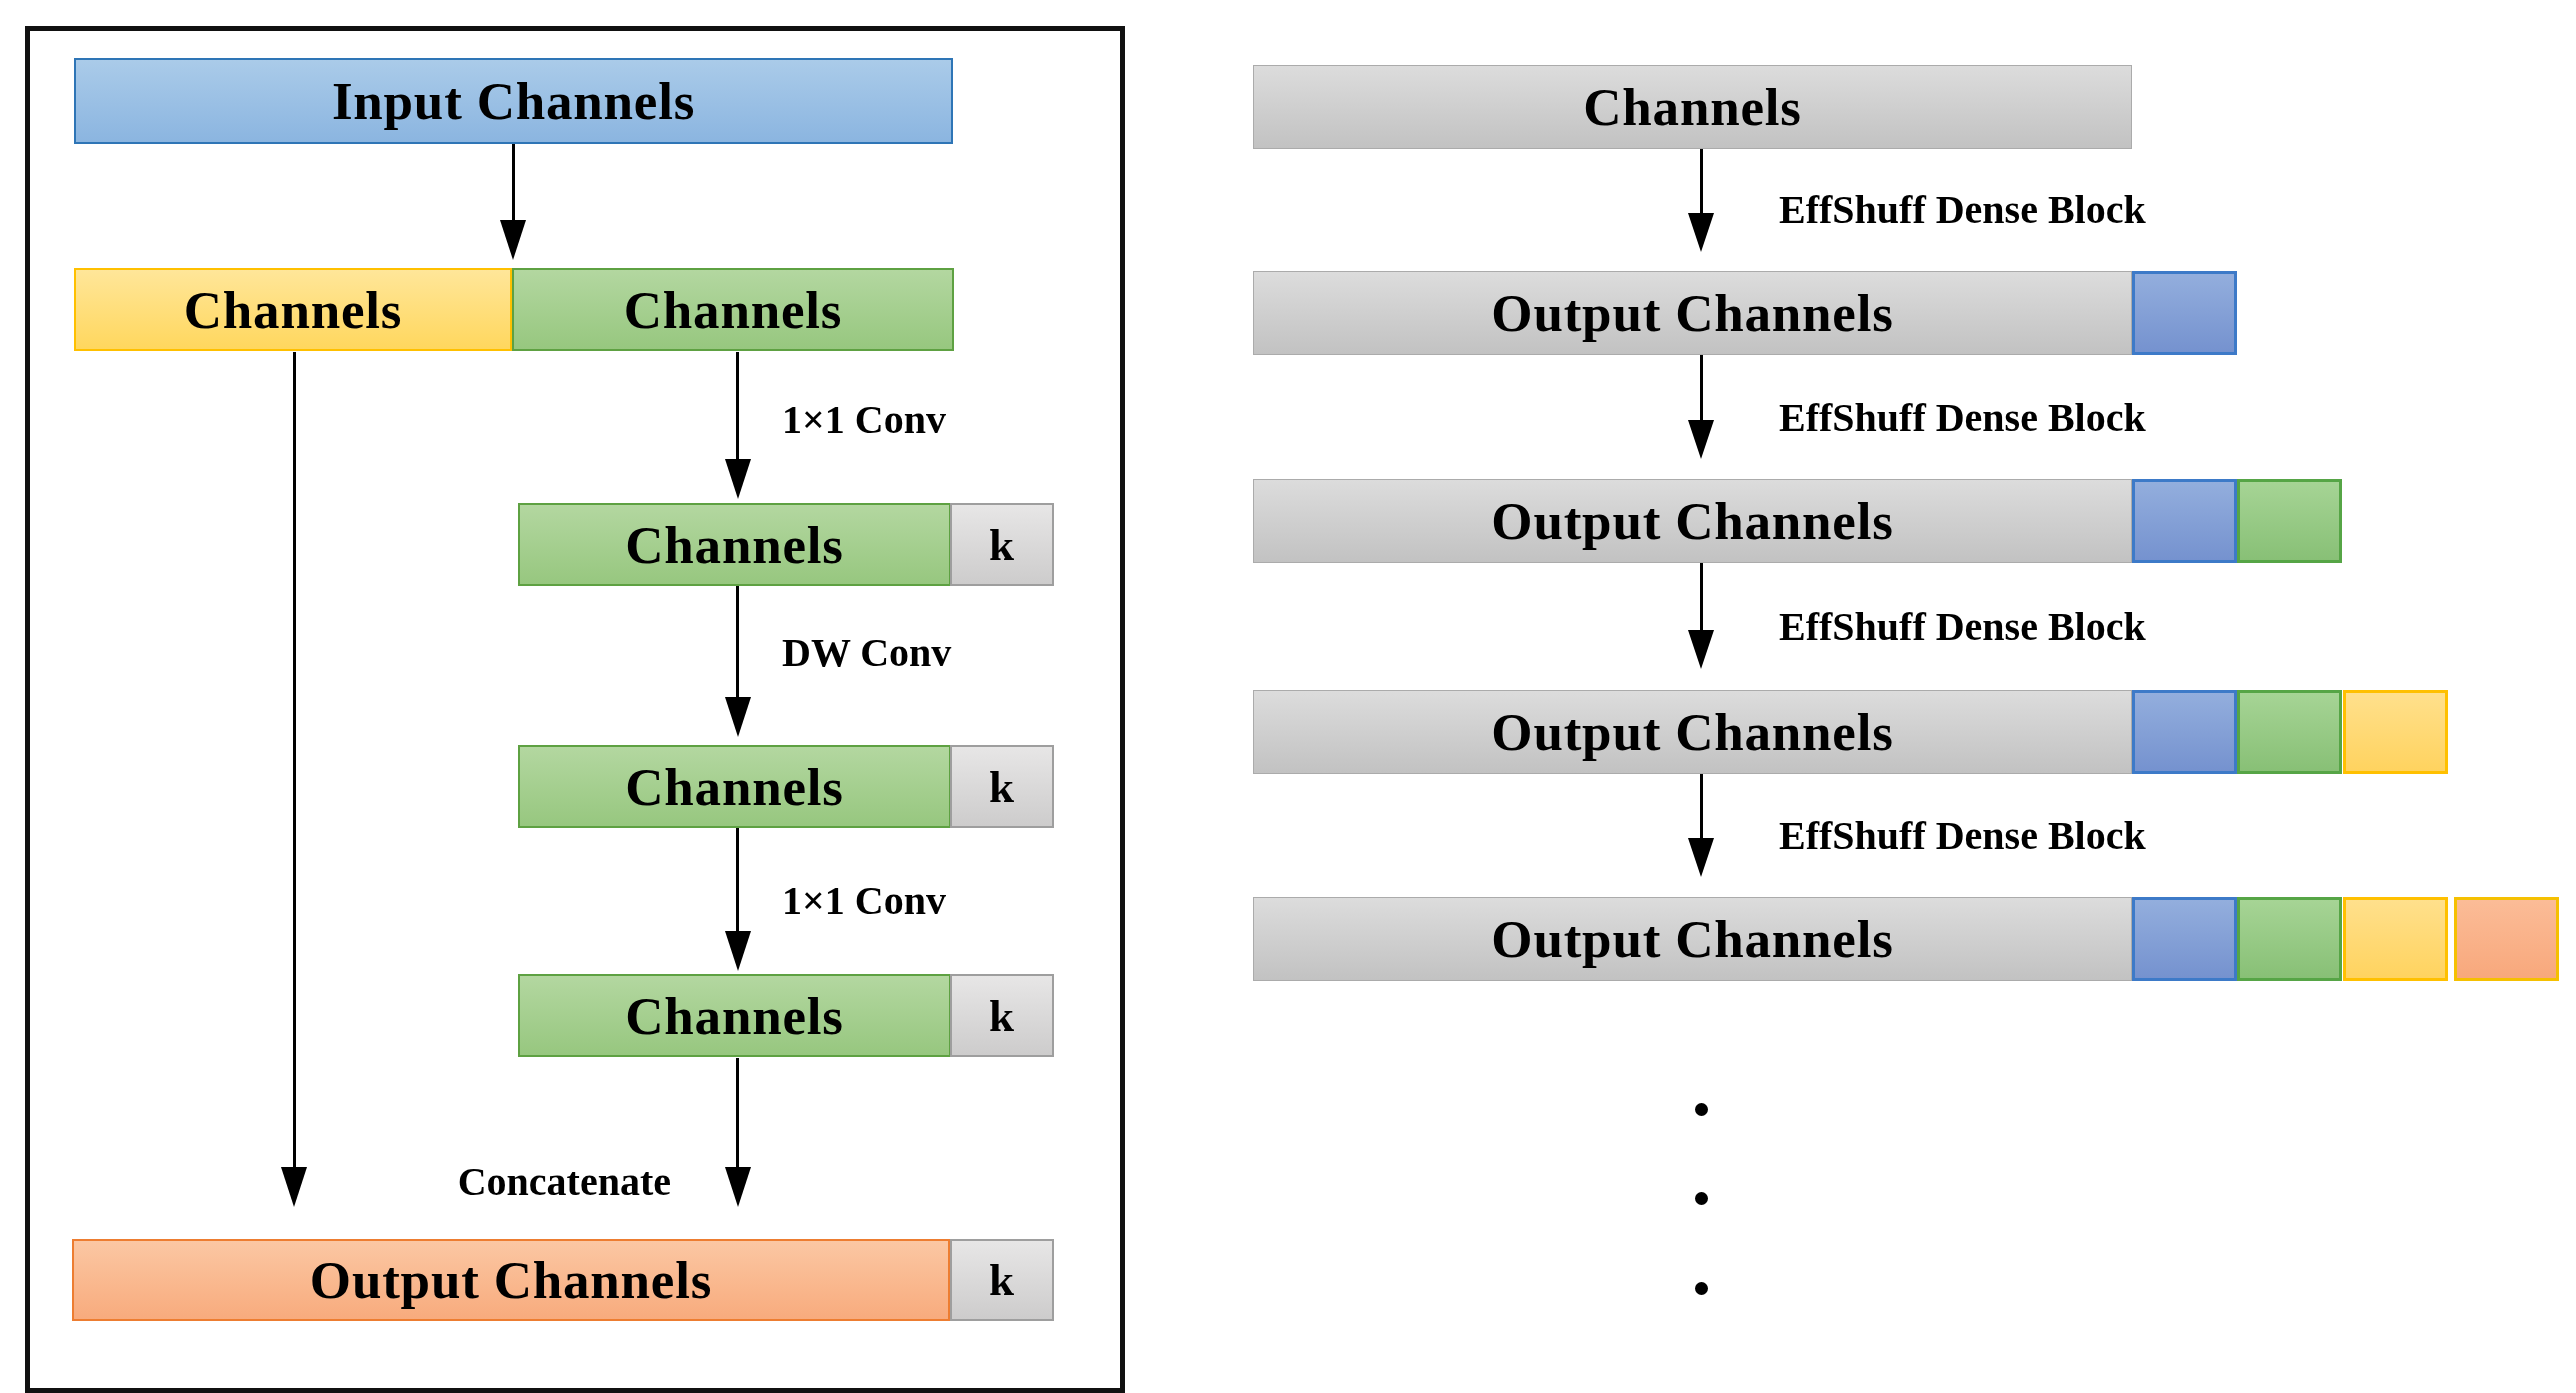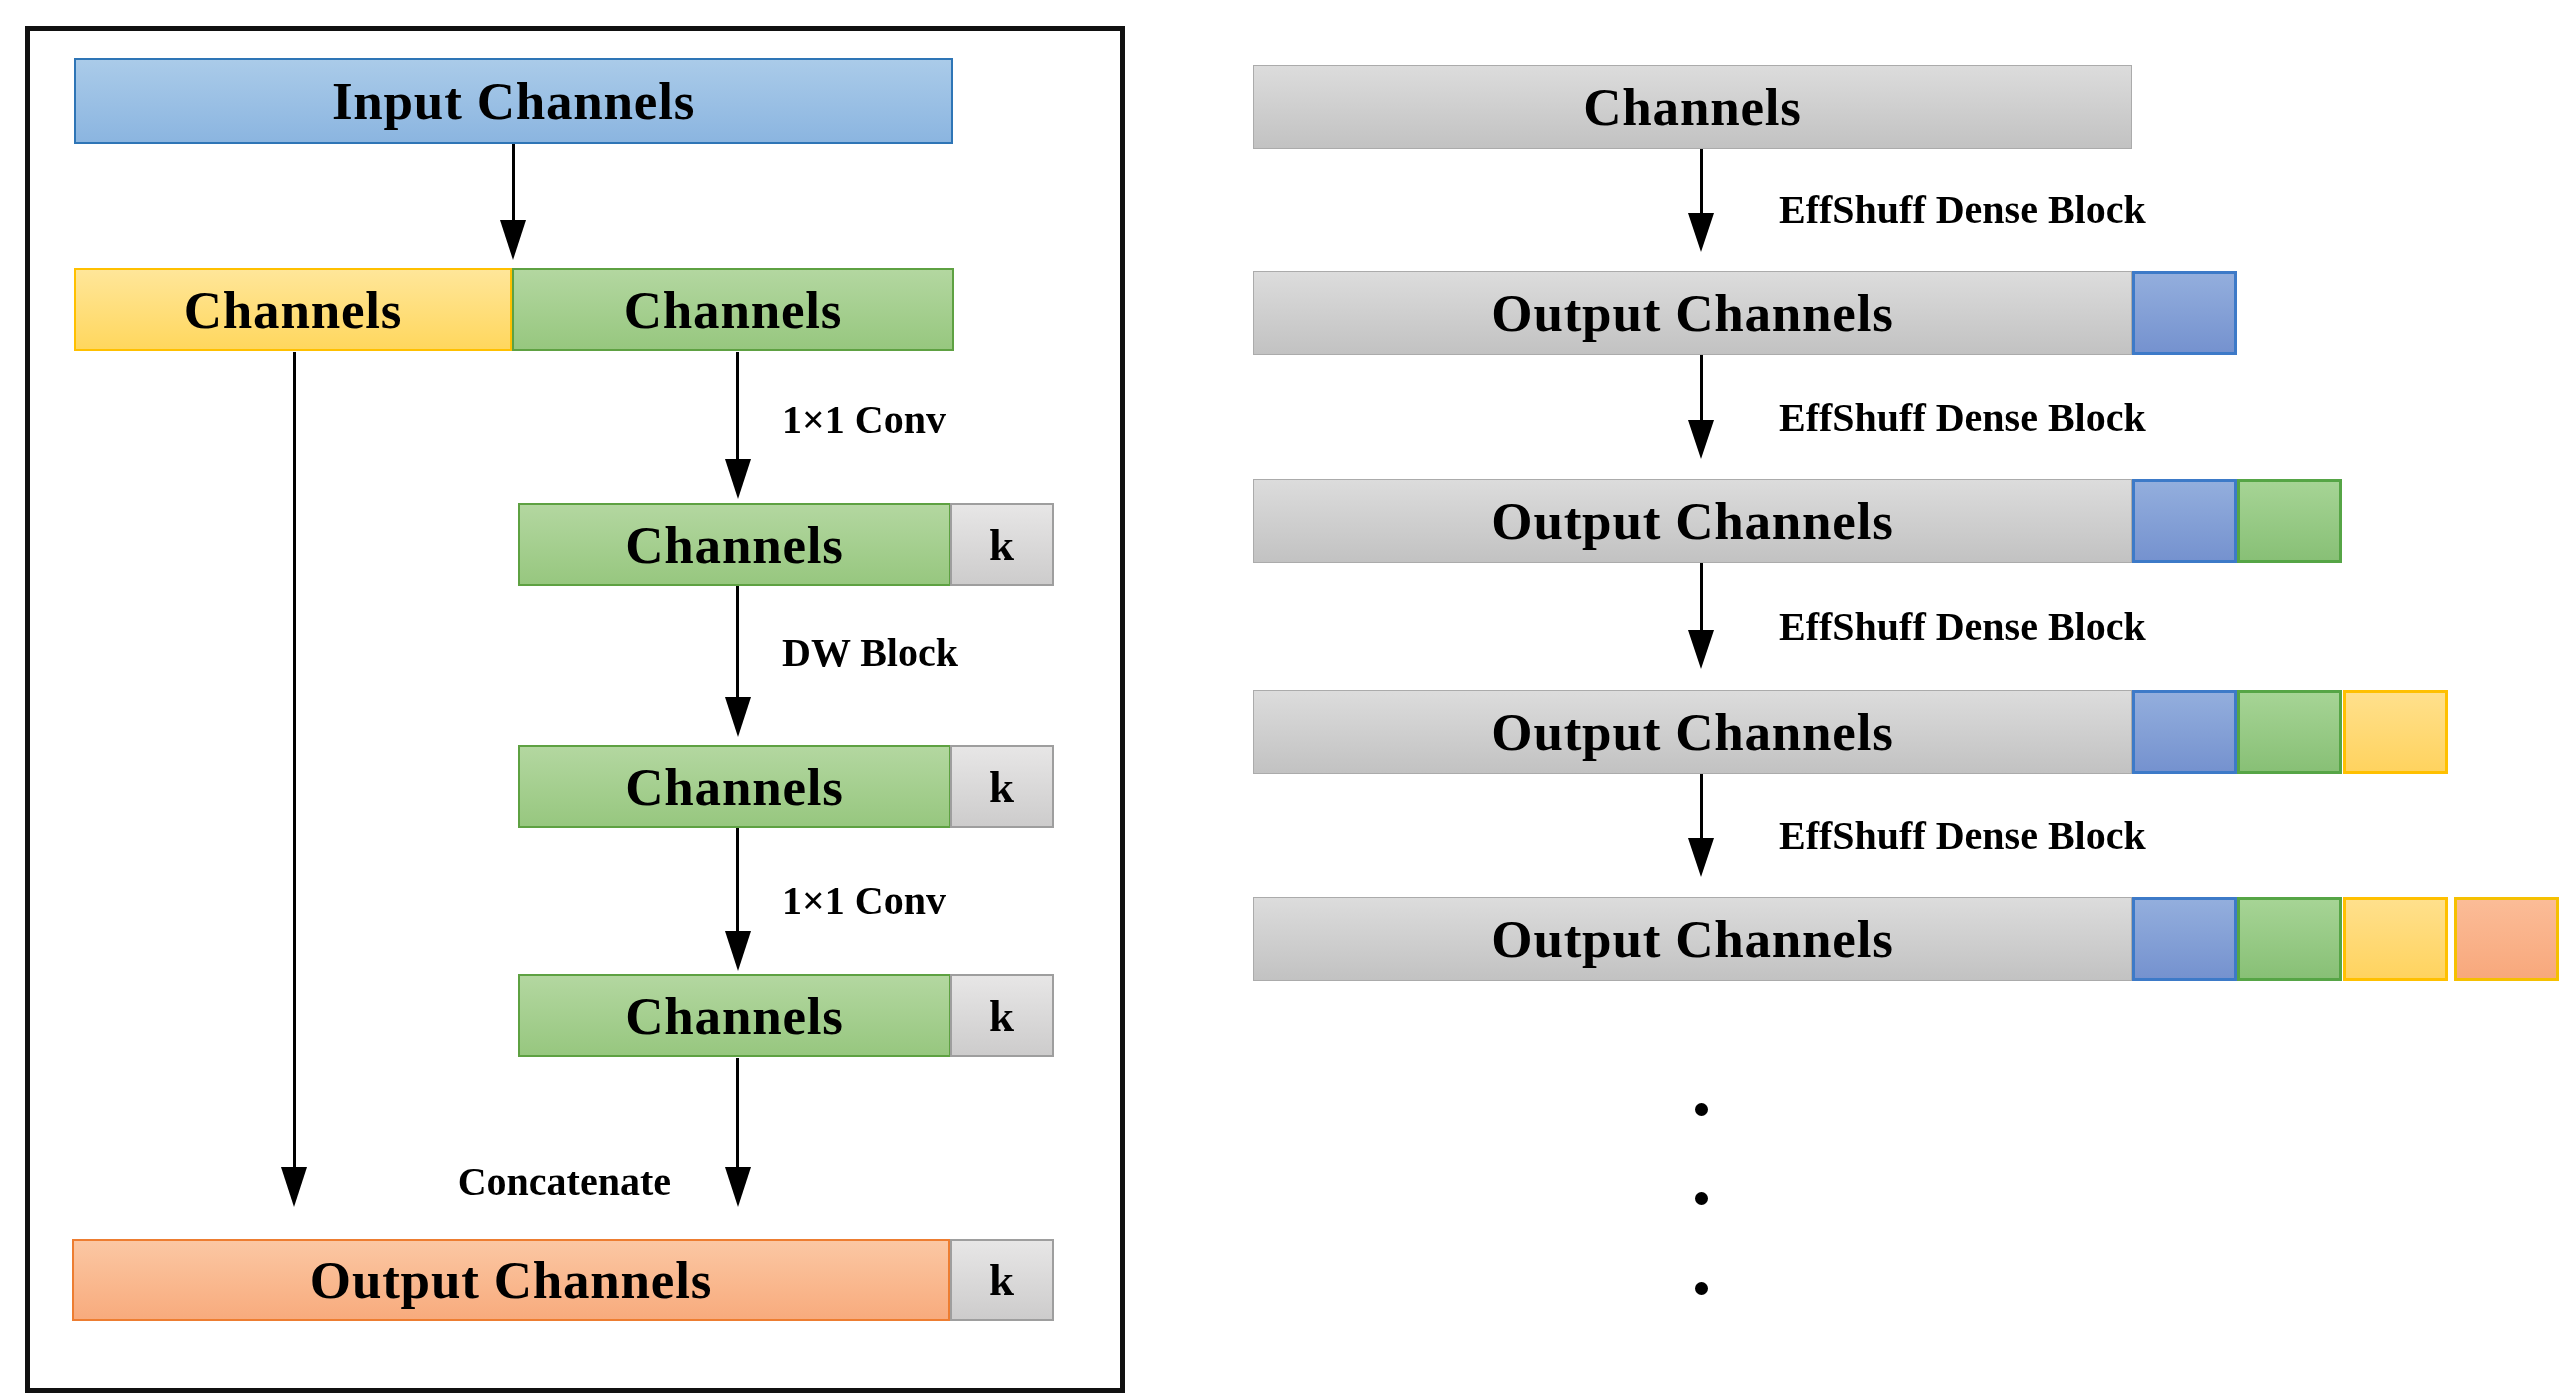--- a/index.html
+++ b/index.html
@@ -62,21 +62,21 @@
 
 <div class="box fill-green" style="left:518px;top:503px;width:433px;height:83px;">
   <span>Channels</span>
 </div>
 <div class="box fill-gray k-cell" style="left:950px;top:503px;width:104px;height:83px;">
   <span>k</span>
 </div>
 
 <div class="vline" style="left:736px;top:586px;height:111px;"></div>
 <div class="arrowhead" style="left:725px;top:697px;"></div>
-<div class="small-label" style="left:782px;top:626px;">DW Block</div>
+<div class="small-label" style="left:782px;top:626px;">DW Conv</div>
 
 <div class="box fill-green" style="left:518px;top:745px;width:433px;height:83px;">
   <span>Channels</span>
 </div>
 <div class="box fill-gray k-cell" style="left:950px;top:745px;width:104px;height:83px;">
   <span>k</span>
 </div>
 
 <div class="vline" style="left:736px;top:828px;height:103px;"></div>
 <div class="arrowhead" style="left:725px;top:931px;"></div>

